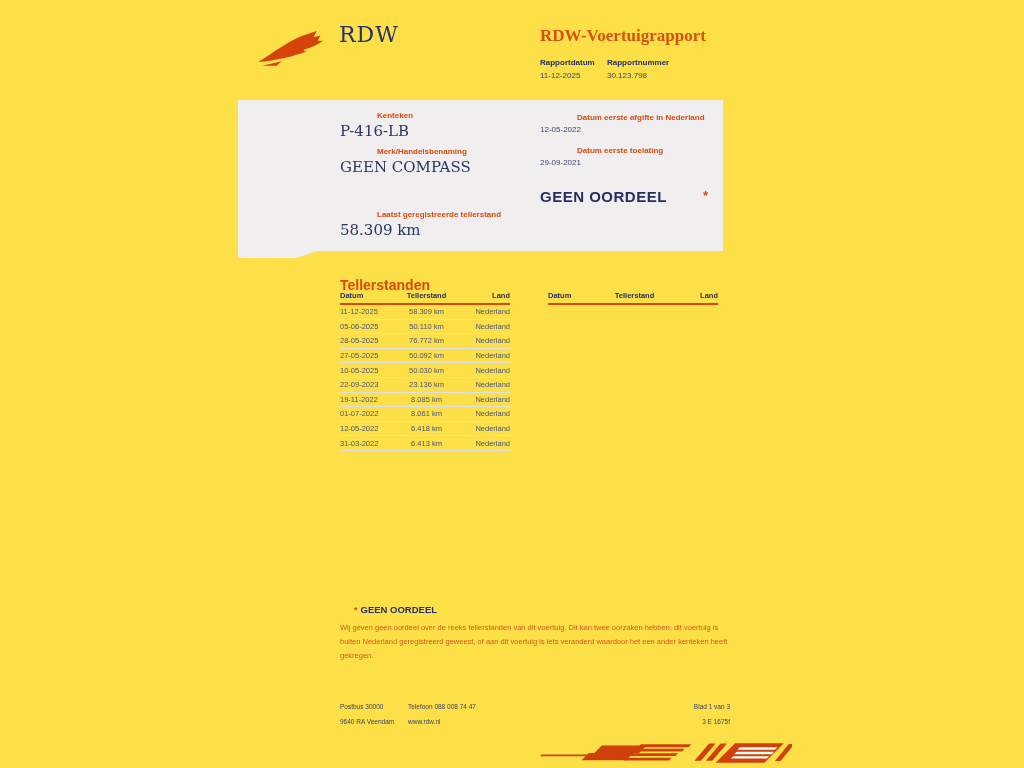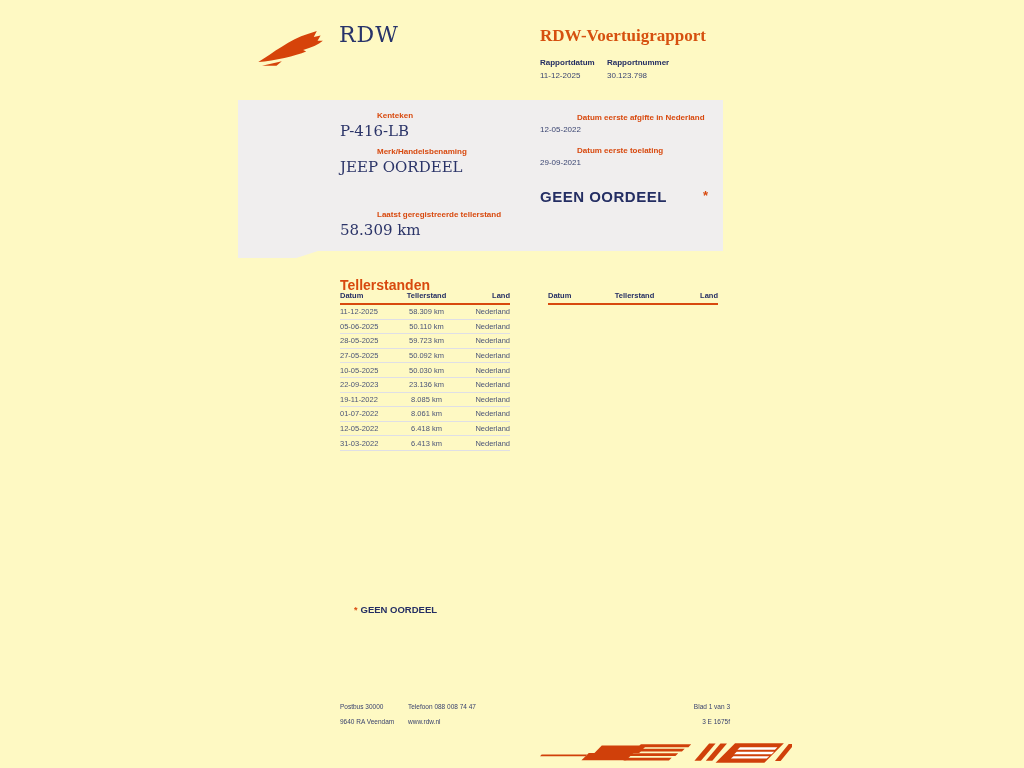--- a/index.html
+++ b/index.html
@@ -1,16 +1,16 @@
 <!DOCTYPE html>
 <html><head>
 <meta charset="utf-8">
 <style>
   html,body{margin:0;padding:0;background:#ffffff;}
-  #page{position:relative;width:1024px;height:768px;background:#fef9c3;overflow:hidden;
+  #page{position:relative;width:1024px;height:768px;background:#fde047;overflow:hidden;
         font-family:"Liberation Sans",sans-serif;color:#242e63;}
   .abs{position:absolute;}
 
   
   #logo-svg{position:absolute;left:256px;top:26px;width:76px;height:44px;}
   #rdw-wordmark{position:absolute;left:339px;top:22px;font-family:"DejaVu Serif","Liberation Serif",serif;
         font-size:22px;color:#28346a;letter-spacing:1px;}
   #report-title{position:absolute;left:540px;top:26px;font-family:Liberation Serif, serif;
         font-size:17px;font-weight:700;color:#d6500f;}
   .meta-label{font-size:8px;font-weight:700;color:#242e63;}
@@ -82,21 +82,21 @@
 
   <div id="vehicle-panel"></div>
   <div id="vehicle-panel-tab"></div>
 
   <div id="kenteken-group" class="abs">
     <div class="panel-label">Kenteken</div>
     <div class="panel-value-serif">P-416-LB</div>
   </div>
   <div id="merk-group" class="abs">
     <div class="panel-label">Merk/Handelsbenaming</div>
-    <div class="panel-value-serif">JEEP OORDEEL</div>
+    <div class="panel-value-serif">GEEN COMPASS</div>
   </div>
   <div id="odo-group" class="abs">
     <div class="panel-label">Laatst geregistreerde tellerstand</div>
     <div class="panel-value-serif">58.309 km</div>
   </div>
   <div id="afgifte-group" class="abs">
     <div class="panel-label">Datum eerste afgifte in Nederland</div>
     <div class="panel-value-small">12-05-2022</div>
   </div>
   <div id="toelating-group" class="abs">
@@ -122,21 +122,21 @@
           <td class="c1">58.309 km</td>
           <td class="c2">Nederland</td>
         </tr>
         <tr>
           <td class="c0">05-06-2025</td>
           <td class="c1">50.110 km</td>
           <td class="c2">Nederland</td>
         </tr>
         <tr>
           <td class="c0">28-05-2025</td>
-          <td class="c1">59.723 km</td>
+          <td class="c1">76.772 km</td>
           <td class="c2">Nederland</td>
         </tr>
         <tr>
           <td class="c0">27-05-2025</td>
           <td class="c1">50.092 km</td>
           <td class="c2">Nederland</td>
         </tr>
         <tr>
           <td class="c0">10-05-2025</td>
           <td class="c1">50.030 km</td>
@@ -177,20 +177,21 @@
         <th class="c1">Tellerstand</th>
         <th class="c2">Land</th>
       </tr>
     </thead>
     <tbody></tbody>
   </table>
 
   <div id="footnote-title">
     <span id="footnote-star">*</span><span>GEEN OORDEEL</span>
   </div>
+  <div id="footnote-text">Wij geven geen oordeel over de reeks tellerstanden van dit voertuig. Dit kan twee oorzaken hebben: dit voertuig is buiten Nederland geregistreerd geweest, of aan dit voertuig is iets veranderd waardoor het een ander kenteken heeft gekregen.</div>
 
   <div id="footer-address" class="foot">
     <div>Postbus 30000</div>
     <div>9640 RA Veendam</div>
   </div>
   <div id="footer-contact" class="foot">
     <div>Telefoon 088 008 74 47</div>
     <div>www.rdw.nl</div>
   </div>
   <div id="footer-page" class="foot">

